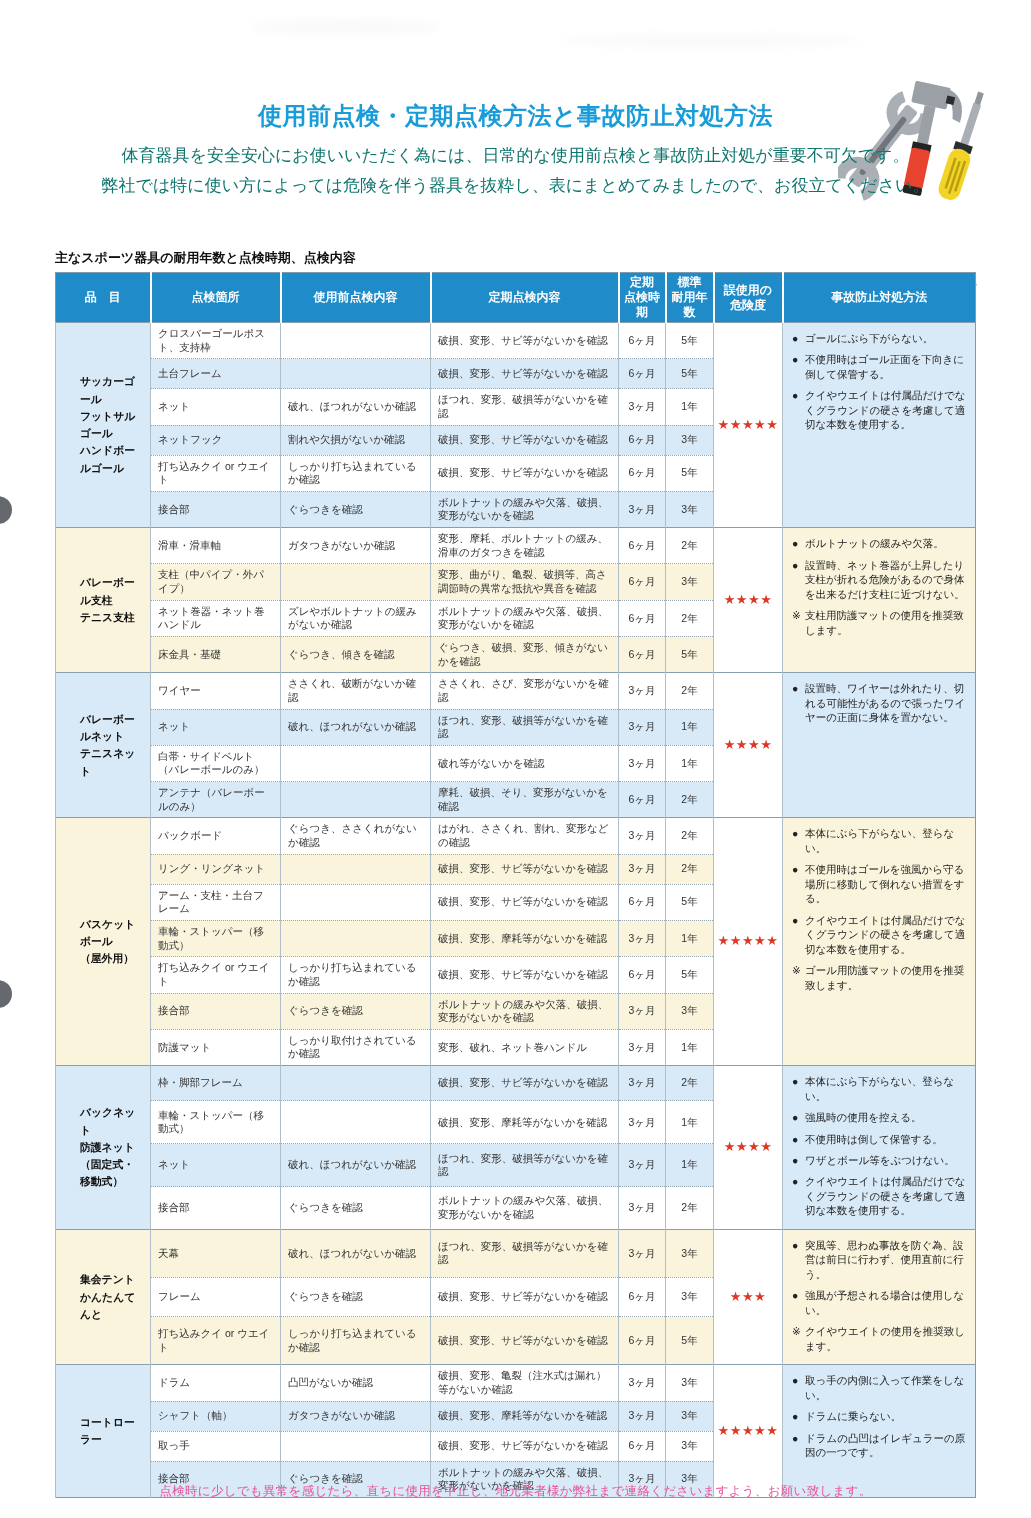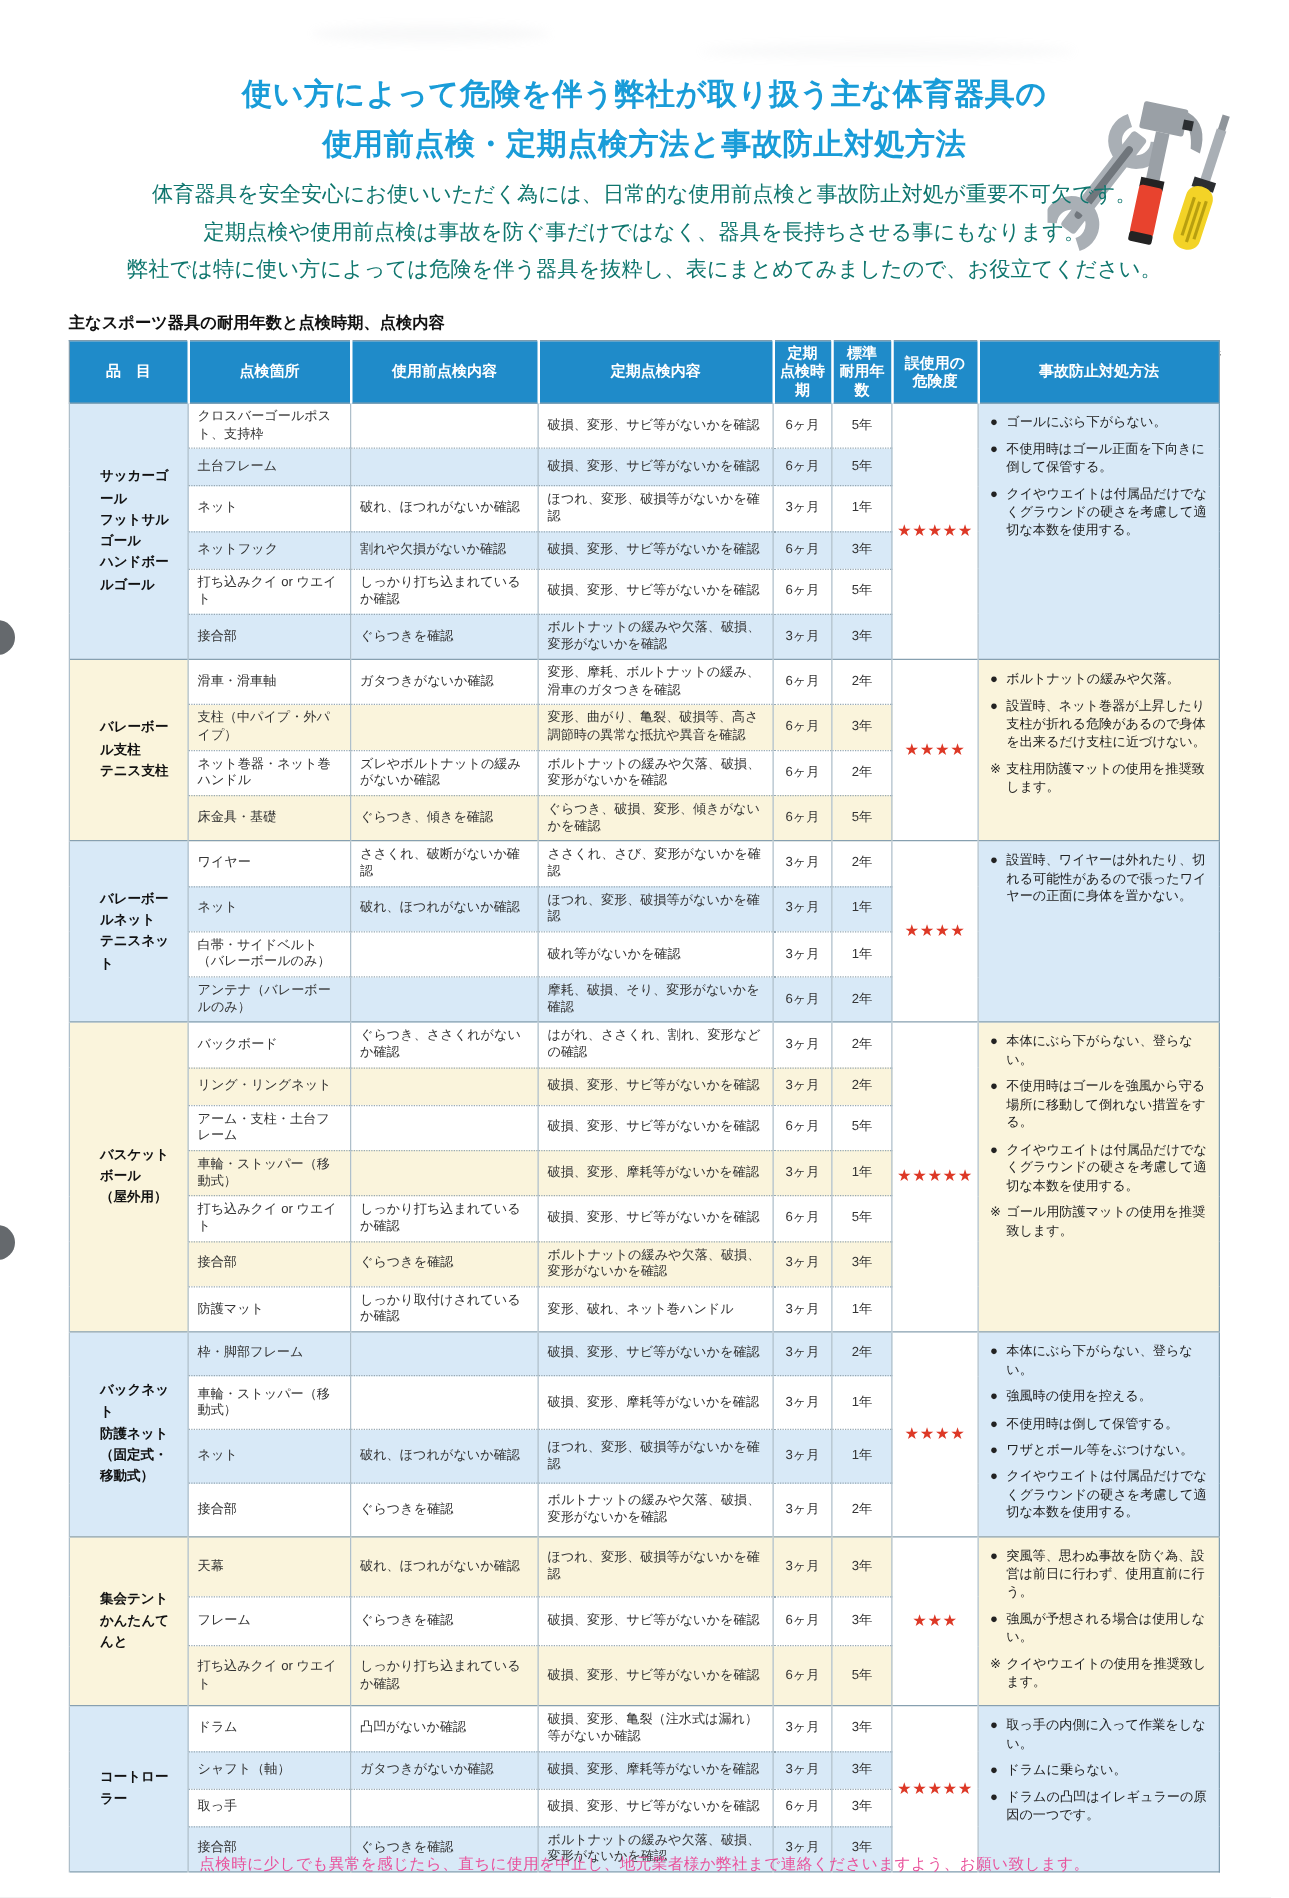--- a/index.html
+++ b/index.html
@@ -49,21 +49,21 @@
 <body>
 
 <div class="page">
 
   <div class="smudge smudge-1"></div>
   <div class="smudge smudge-2"></div>
   <div class="binder-mark" style="top:496px"></div>
   <div class="binder-mark" style="top:980px"></div>
 
   <div class="page-title">
-    <span>使い方によって危険を伴う弊社が取り扱う主な体育器具の</span><br>
+    <br>
     <span>使用前点検・定期点検方法と事故防止対処方法</span>
   </div>
 
   <svg class="tools" viewBox="0 0 152 152" aria-hidden="true">
 
     <g transform="rotate(38 45 78)">
       <path d="M31 26 A17 17 0 1 0 59 26" fill="none" stroke="#a9afb5" stroke-width="11"></path>
       <rect x="38" y="30" width="14" height="96" rx="3" fill="#a9afb5"></rect>
       <rect x="42" y="42" width="6" height="72" rx="3" fill="#70767c"></rect>
       <path d="M59 130 A17 17 0 1 0 31 130" fill="none" stroke="#a9afb5" stroke-width="11"></path>
@@ -85,21 +85,20 @@
       <rect x="116" y="76" width="18" height="8" fill="#2b2e31"></rect>
       <rect x="114" y="82" width="22" height="52" rx="10" fill="#f3d327"></rect>
       <line x1="121" y1="92" x2="121" y2="124" stroke="#b89f10" stroke-width="2.5"></line>
       <line x1="126" y1="94" x2="126" y2="128" stroke="#b89f10" stroke-width="2.5"></line>
       <line x1="131" y1="92" x2="131" y2="124" stroke="#b89f10" stroke-width="2.5"></line>
     </g>
   </svg>
 
   <div class="intro">
     <div>体育器具を安全安心にお使いいただく為には、日常的な使用前点検と事故防止対処が重要不可欠です。</div>
-    <div>定期点検や使用前点検は事故を防ぐ事だけではなく、器具を長持ちさせる事にもなります。</div>
     <div>弊社では特に使い方によっては危険を伴う器具を抜粋し、表にまとめてみましたので、お役立てください。</div>
   </div>
 
   <div class="subtitle">主なスポーツ器具の耐用年数と点検時期、点検内容</div>
 
   <div class="credit">
     <div>公益財団法人日本体育施設協会施設用器具部会発行</div>
     <div>「事故防止のためのスポーツ器具の正しい使い方と安全点検の手引き」より</div>
   </div>
 

